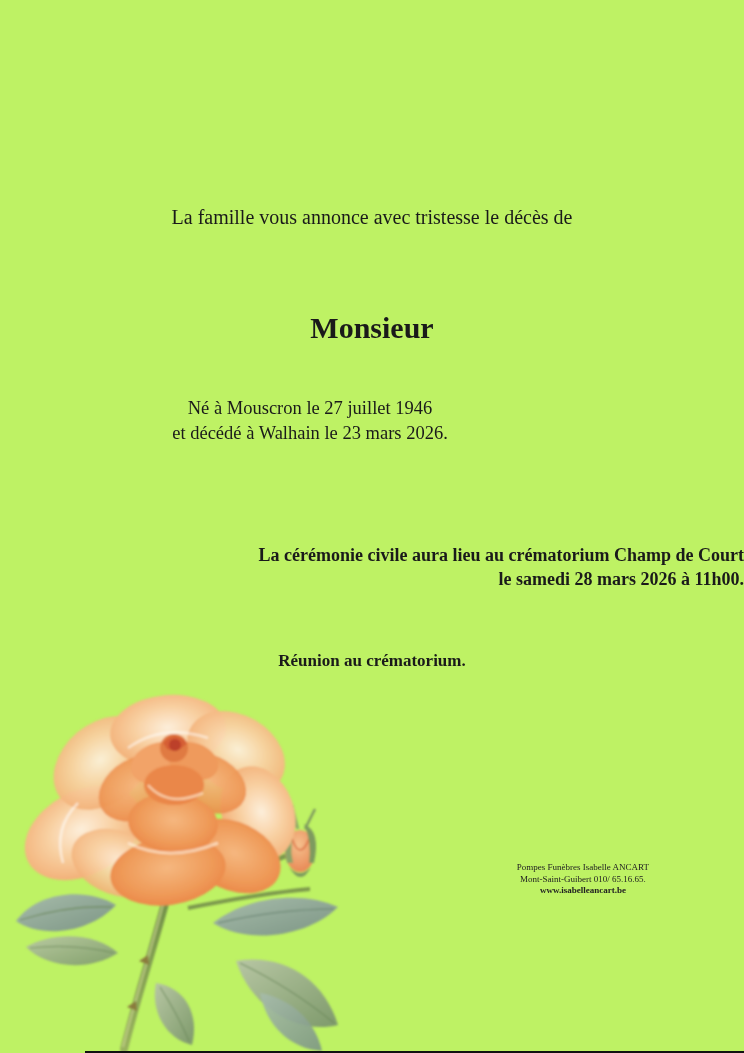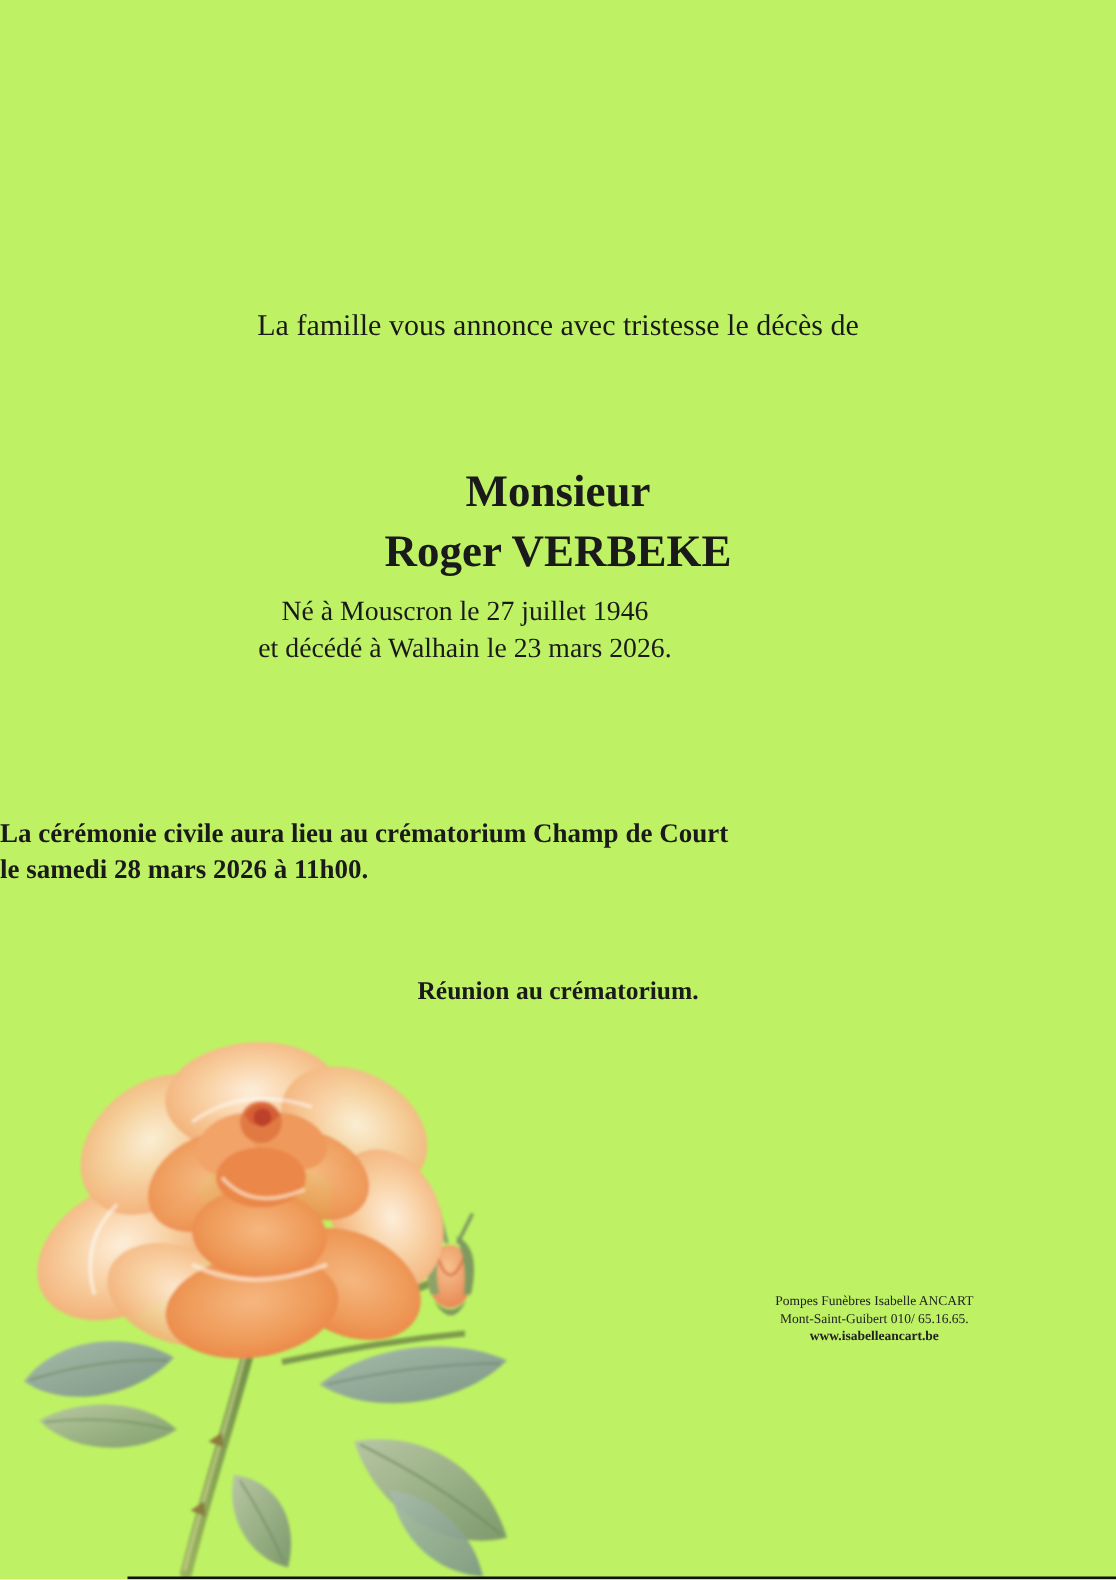--- a/index.html
+++ b/index.html
@@ -45,21 +45,21 @@
     width: 620px;
     text-align: center;
     font-size: 18.5px;
     line-height: 25px;
   }
   .ceremony {
     position: absolute;
     top: 543px;
     left: 0;
     width: 744px;
-    text-align: left;
+    text-align: right;
     font-size: 18px;
     line-height: 24px;
   }
   .ceremony .bold { font-weight: 700; }
   .ceremony .address { font-weight: 400; }
   .gathering {
     position: absolute;
     top: 650px;
     left: 0;
     width: 744px;
@@ -96,21 +96,20 @@
 </style>
 </head>
 <body>
 
 <div class="page">
 
   <div class="announcement">La famille vous annonce avec tristesse le décès de</div>
 
   <div class="name-block">
     <p class="deceased-title">Monsieur</p>
-    <p class="deceased-name">Roger VERBEKE</p>
   </div>
 
   <div class="birth-death">
     <div>Né à Mouscron le 27 juillet 1946</div>
     <div>et décédé à Walhain le 23 mars 2026.</div>
   </div>
 
   <div class="ceremony">
     <div class="bold">La cérémonie civile aura lieu au crématorium Champ de Court</div>
     <div class="bold">le samedi 28 mars 2026 à 11h00.</div>

